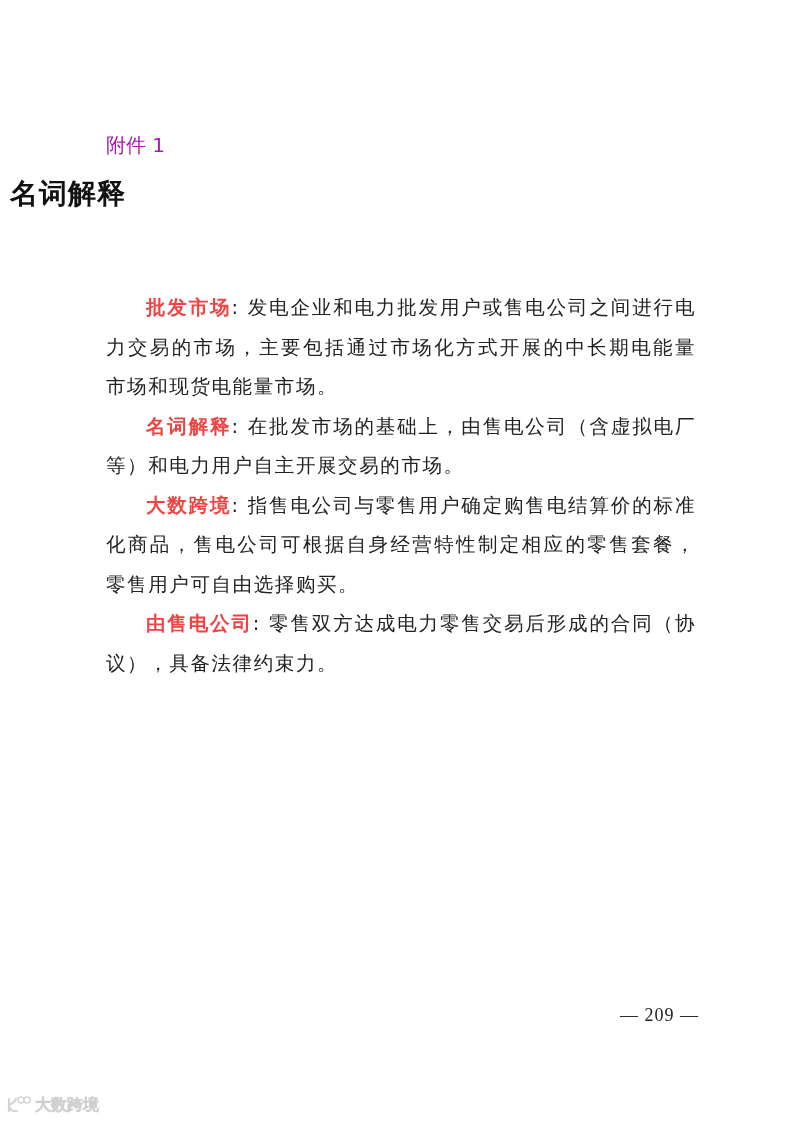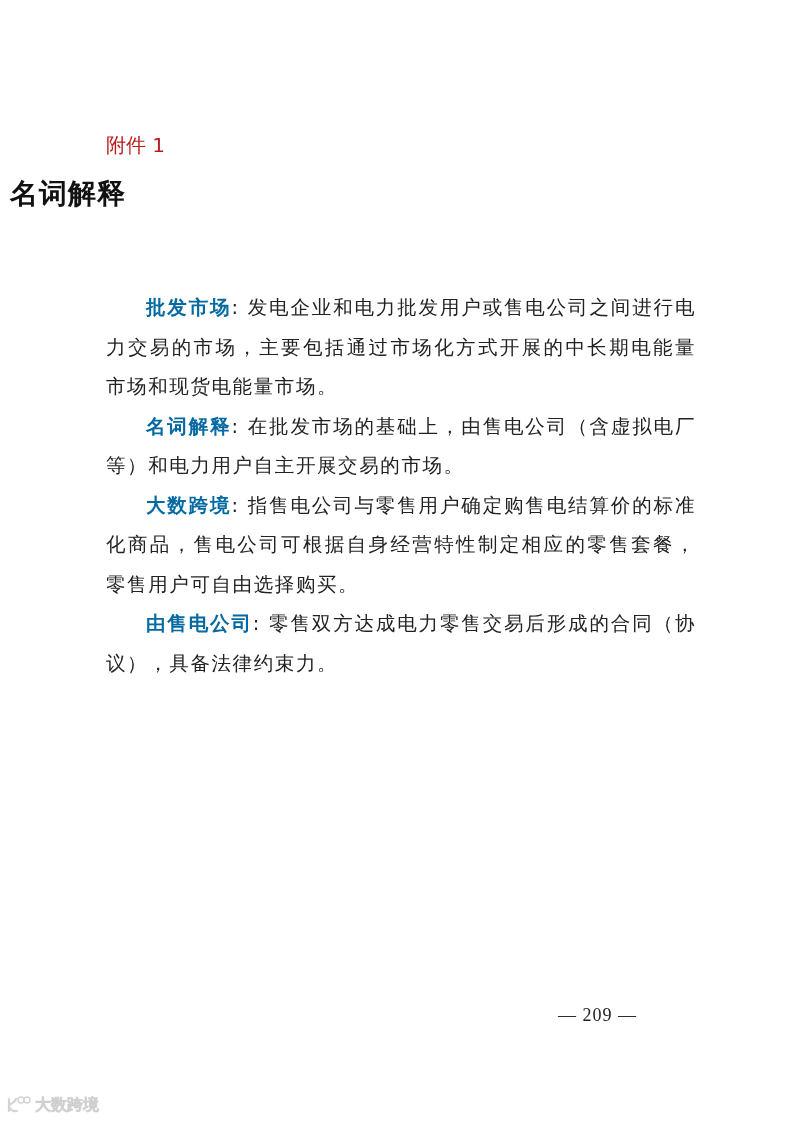--- a/index.html
+++ b/index.html
@@ -15,21 +15,21 @@
       color: #1a1a1a;
       font-family: "DejaVu Serif", "Liberation Serif", serif;
     }
     .attachment-label {
       position: absolute;
       left: 106px;
       top: 131px;
       font-size: 20px;
       line-height: 28px;
       font-family: "DejaVu Sans", "Liberation Sans", sans-serif;
-      color: #b91c1c;
+      color: #a21caf;
     }
     .page-title {
       position: absolute;
       left: 0;
       width: 794px;
       top: 174px;
       text-align: left;
       font-size: 28px;
       line-height: 40px;
       font-weight: bold;
@@ -51,28 +51,28 @@
       line-height: 39.5px;
       text-indent: 40px;
       text-align: justify;
       letter-spacing: 1.6px;
       color: #222;
       font-family: "DejaVu Sans", "Liberation Sans", sans-serif;
       font-weight: normal;
     }
     .def .term {
       font-weight: bold;
-      color: #0369a1;
+      color: #ef4444;
     }
     .def .colon {
       font-weight: normal;
     }
     .page-number {
       position: absolute;
-      left: 558px;
+      left: 620px;
       top: 1003px;
       font-size: 18px;
       line-height: 24px;
       color: #222;
       font-family: "Liberation Serif", "DejaVu Serif", serif;
       letter-spacing: 1px;
     }
     .watermark {
       position: absolute;
       left: 6px;

